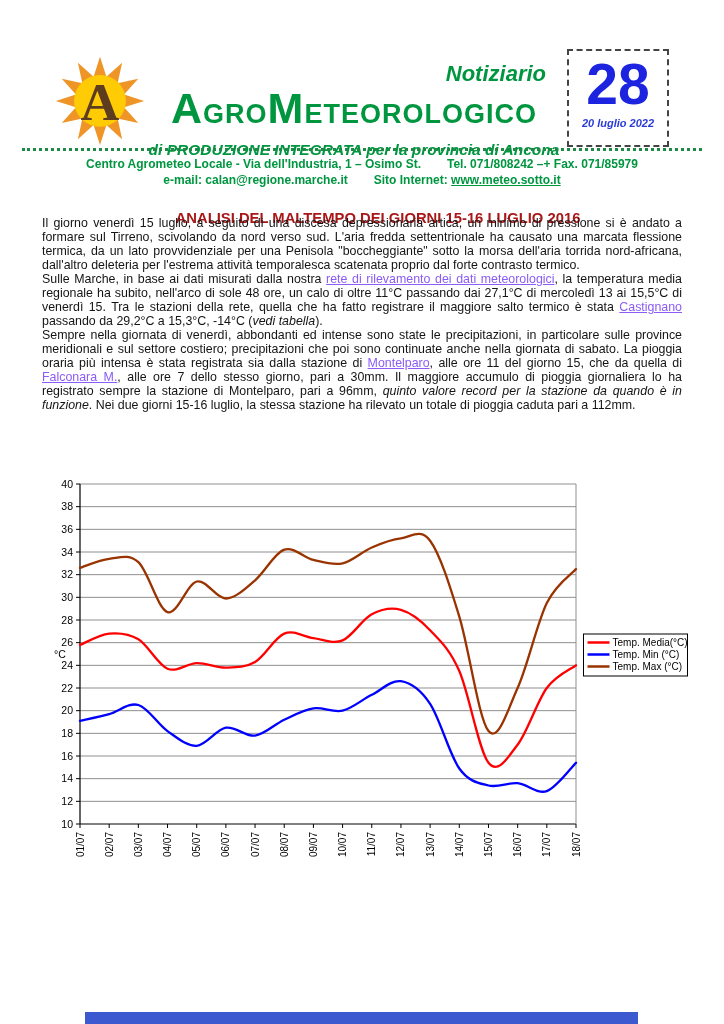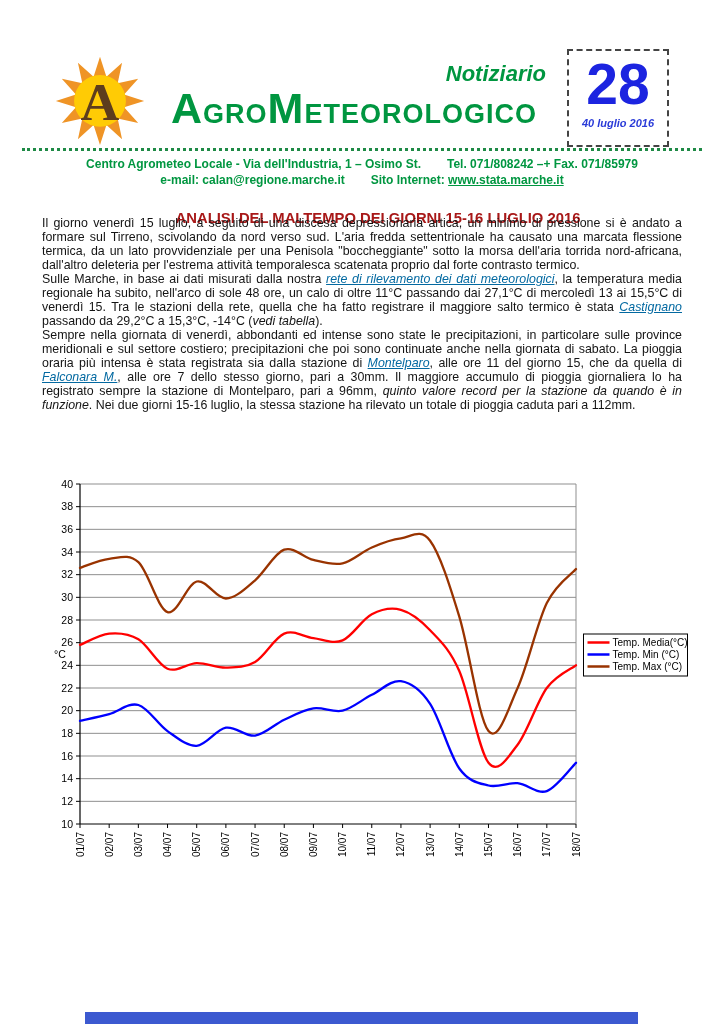--- a/index.html
+++ b/index.html
@@ -22,21 +22,21 @@
   .contact{position:absolute;top:156px;left:0;width:724px;text-align:center;color:#009640;
            font-weight:bold;font-size:12px;line-height:16px;}
   .contact .gap{display:inline-block;width:26px;}
   .contact a{color:#009640;}
   
   .article-title{position:absolute;top:194px;left:0;width:724px;text-align:center;color:#a81818;
                  font-size:14.8px;font-weight:bold;margin:16px;}
   .article-body{position:absolute;top:216px;left:42px;width:640px;font-size:12.4px;line-height:14px;
                 text-align:justify;color:#141414;}
   .article-body p{margin:0;}
-  .article-body .lnk{color:#0369a1;text-decoration:underline;cursor:pointer;font-style:italic;}
+  .article-body .lnk{color:#8b5cf6;text-decoration:underline;cursor:pointer;}
   .article-body .ita{font-style:italic;}
   
   .chart-wrap{position:absolute;left:40px;top:478px;width:660px;height:382px;}
   .chart-caption{position:absolute;top:860px;left:42px;width:640px;text-align:center;
                  font-style:italic;font-size:12px;color:#222;}
   
   .footer-bar{position:absolute;left:85px;top:1012px;width:553px;height:12px;background:#3c59d0;}
 </style>
 </head>
 <body>
@@ -45,35 +45,36 @@
 
   <svg class="logo" viewBox="0 0 100 100">
     <polygon fill="#ef9426" points="96,52 75.1,58.7 89.8,75 68.4,70.4 73,91.8 56.7,77.1 50,98 43.3,77.1 27,91.8 31.6,70.4 10.2,75 24.9,58.7 4,52 24.9,45.3 10.2,29 31.6,33.6 27,12.2 43.3,26.9 50,6 56.7,26.9 73,12.2 68.4,33.6 89.8,29 75.1,45.3"></polygon>
     <circle cx="50" cy="52" r="27" fill="#ffcb05"></circle>
     <text x="50" y="72" text-anchor="middle" font-size="56" font-weight="bold" fill="#5d3d1d" font-family="Liberation Serif, serif">A</text>
   </svg>
 
   <div class="head-center">
     <div class="notiziario">Notiziario</div>
     <div class="main-title"><span class="big">A</span><span class="mid">GRO</span><span class="big">M</span><span class="mid">ETEOROLOGICO</span></div>
+    <div class="subtitle">di PRODUZIONE INTEGRATA per la provincia di Ancona</div>
   </div>
 
   <div class="issue-box">
     <div class="issue-number">28</div>
-    <div class="issue-date">40 luglio 2016</div>
+    <div class="issue-date">20 luglio 2022</div>
   </div>
 
   <div class="dotted-sep"></div>
 
   <div class="contact">
     <div>
       <span>Centro Agrometeo Locale - Via dell'Industria, 1 – Osimo St.</span><span class="gap"></span><span>Tel. 071/808242 –+ Fax. 071/85979</span>
     </div>
     <div>
-      <span>e-mail: calan@regione.marche.it</span><span class="gap"></span><span>Sito Internet: </span><a style="text-decoration:underline;">www.stata.marche.it</a>
+      <span>e-mail: calan@regione.marche.it</span><span class="gap"></span><span>Sito Internet: </span><a style="text-decoration:underline;">www.meteo.sotto.it</a>
     </div>
   </div>
 
   <h1 class="article-title">ANALISI DEL MALTEMPO DEI GIORNI 15-16 LUGLIO 2016</h1>
   <div class="article-body" id="article-body">
       <p><span>Il giorno venerdì 15 luglio, a seguito di una discesa depressionaria artica, un minimo di pressione si è andato a formare sul Tirreno, scivolando da nord verso sud. L'aria fredda settentrionale ha causato una marcata flessione termica, da un lato provvidenziale per una Penisola "boccheggiante" sotto la morsa dell'aria torrida nord-africana, dall'altro deleteria per l'estrema attività temporalesca scatenata proprio dal forte contrasto termico.</span></p>
       <p><span>Sulle Marche, in base ai dati misurati dalla nostra </span><a class="lnk">rete di rilevamento dei dati meteorologici</a><span>, la temperatura media regionale ha subito, nell'arco di sole 48 ore, un calo di oltre 11°C passando dai 27,1°C di mercoledì 13 ai 15,5°C di venerdì 15. Tra le stazioni della rete, quella che ha fatto registrare il maggiore salto termico è stata </span><a class="lnk">Castignano</a><span> passando da 29,2°C a 15,3°C, -14°C (</span><span class="ita">vedi tabella</span><span>).</span></p>
       <p><span>Sempre nella giornata di venerdì, abbondanti ed intense sono state le precipitazioni, in particolare sulle province meridionali e sul settore costiero; precipitazioni che poi sono continuate anche nella giornata di sabato. La pioggia oraria più intensa è stata registrata sia dalla stazione di </span><a class="lnk">Montelparo</a><span>, alle ore 11 del giorno 15, che da quella di </span><a class="lnk">Falconara M.</a><span>, alle ore 7 dello stesso giorno, pari a 30mm. Il maggiore accumulo di pioggia giornaliera lo ha registrato sempre la stazione di Montelparo, pari a 96mm, </span><span class="ita">quinto valore record per la stazione da quando è in funzione</span><span>. Nei due giorni 15-16 luglio, la stessa stazione ha rilevato un totale di pioggia caduta pari a 112mm.</span></p>
     </div>
 

